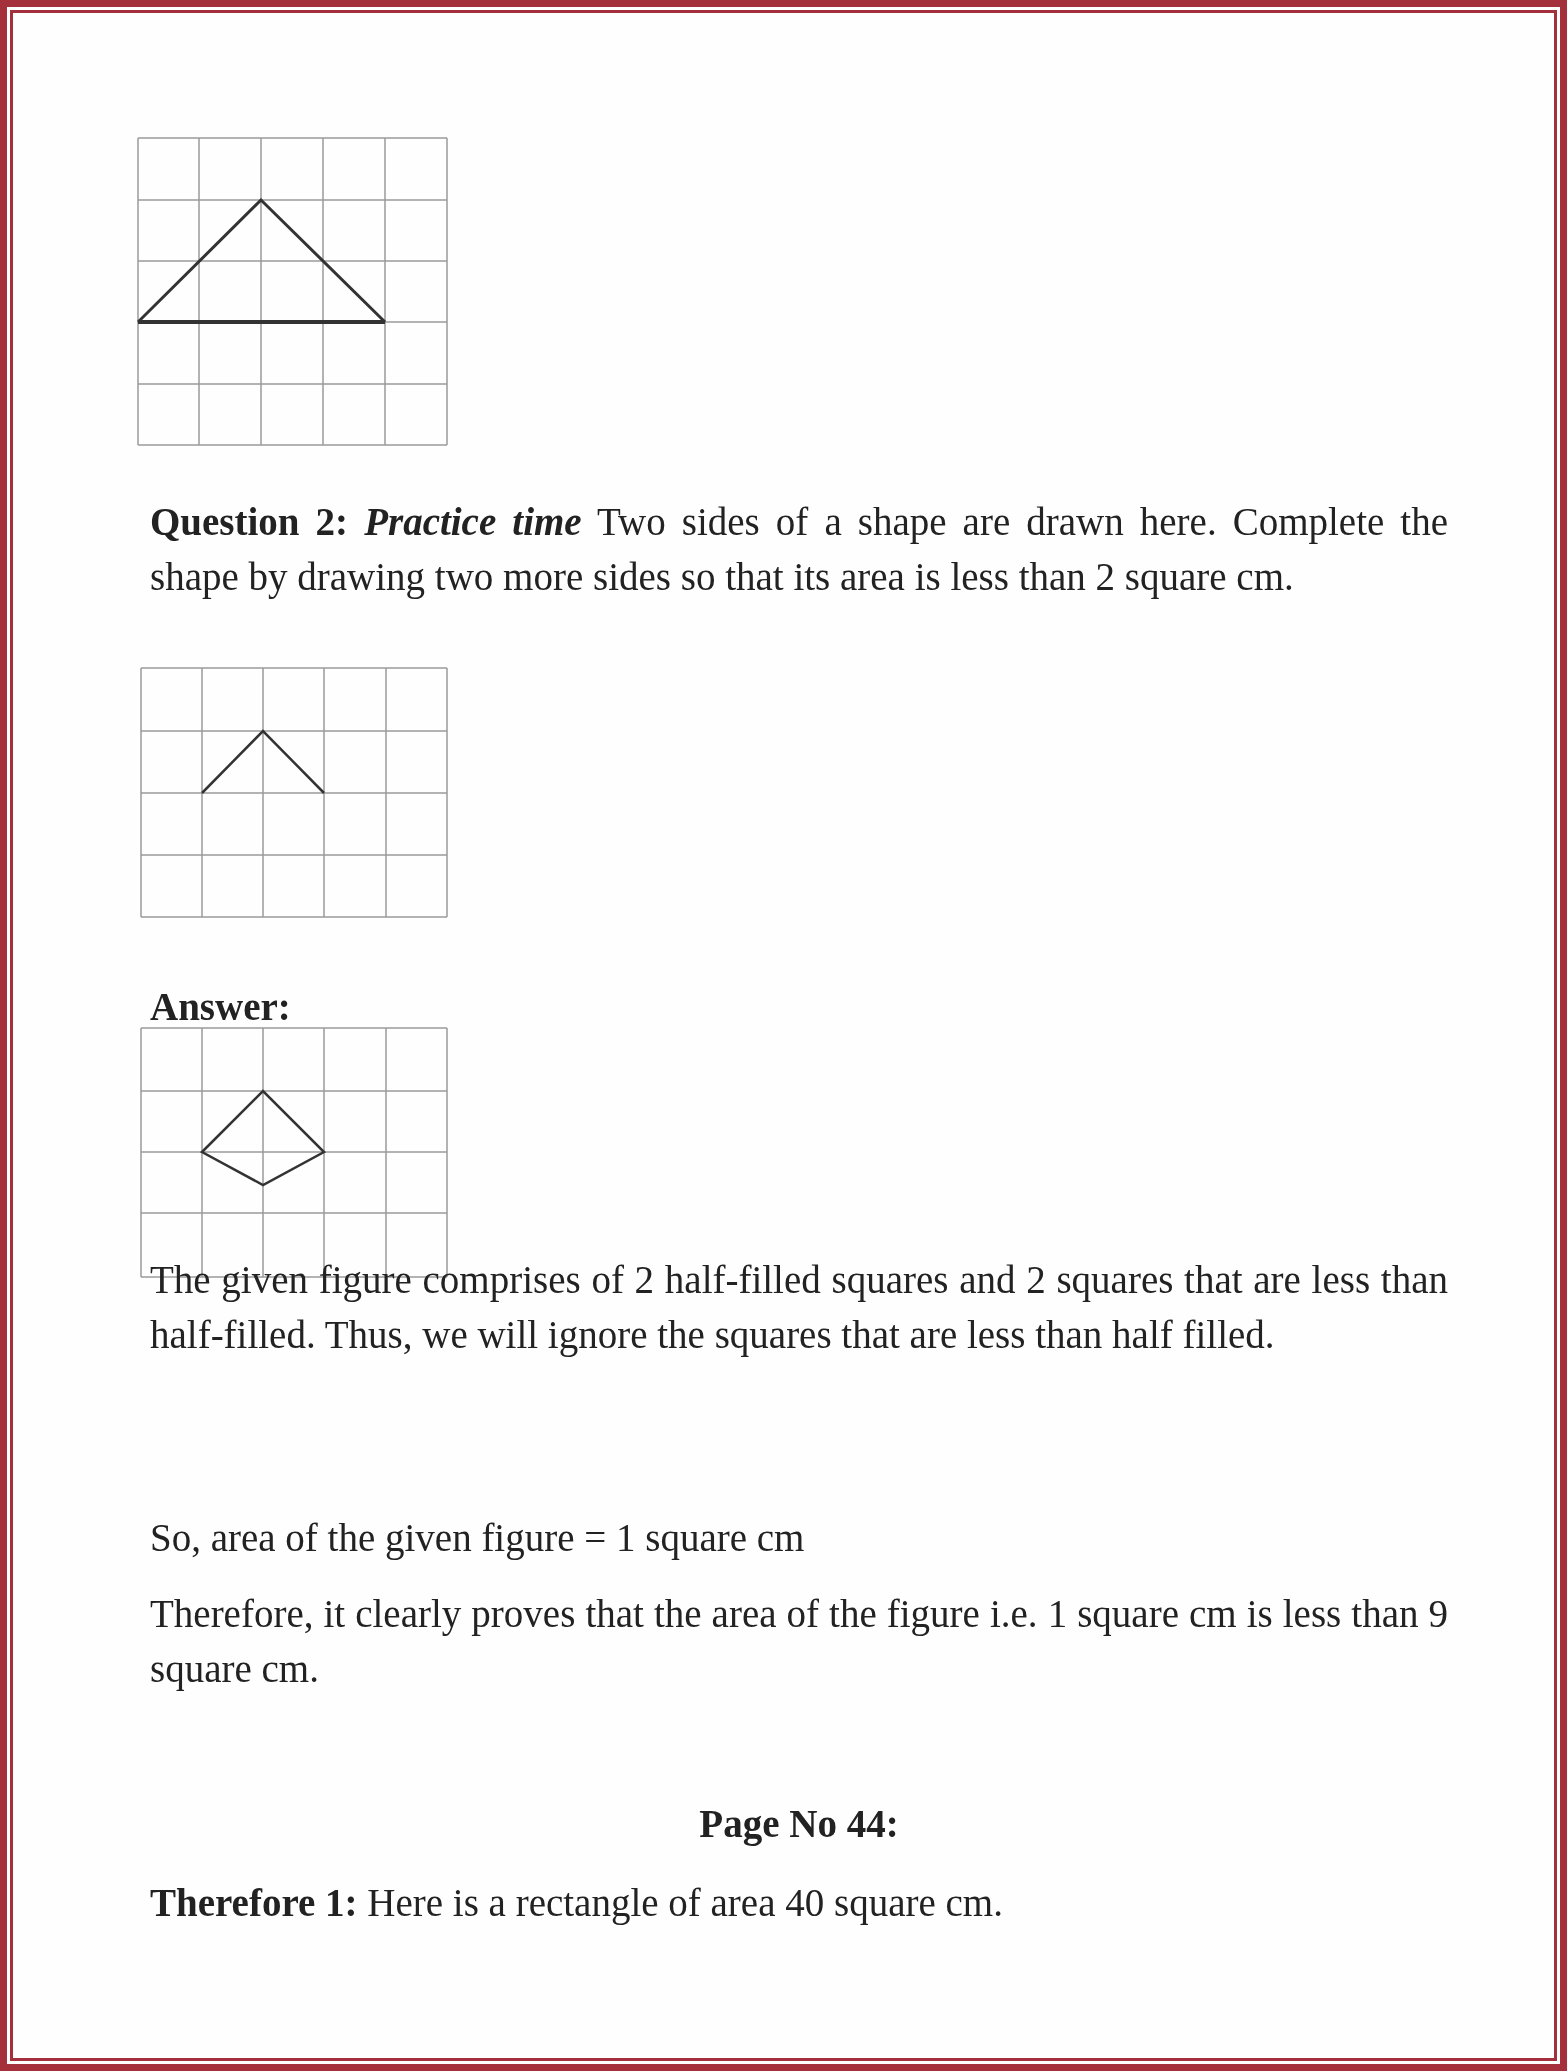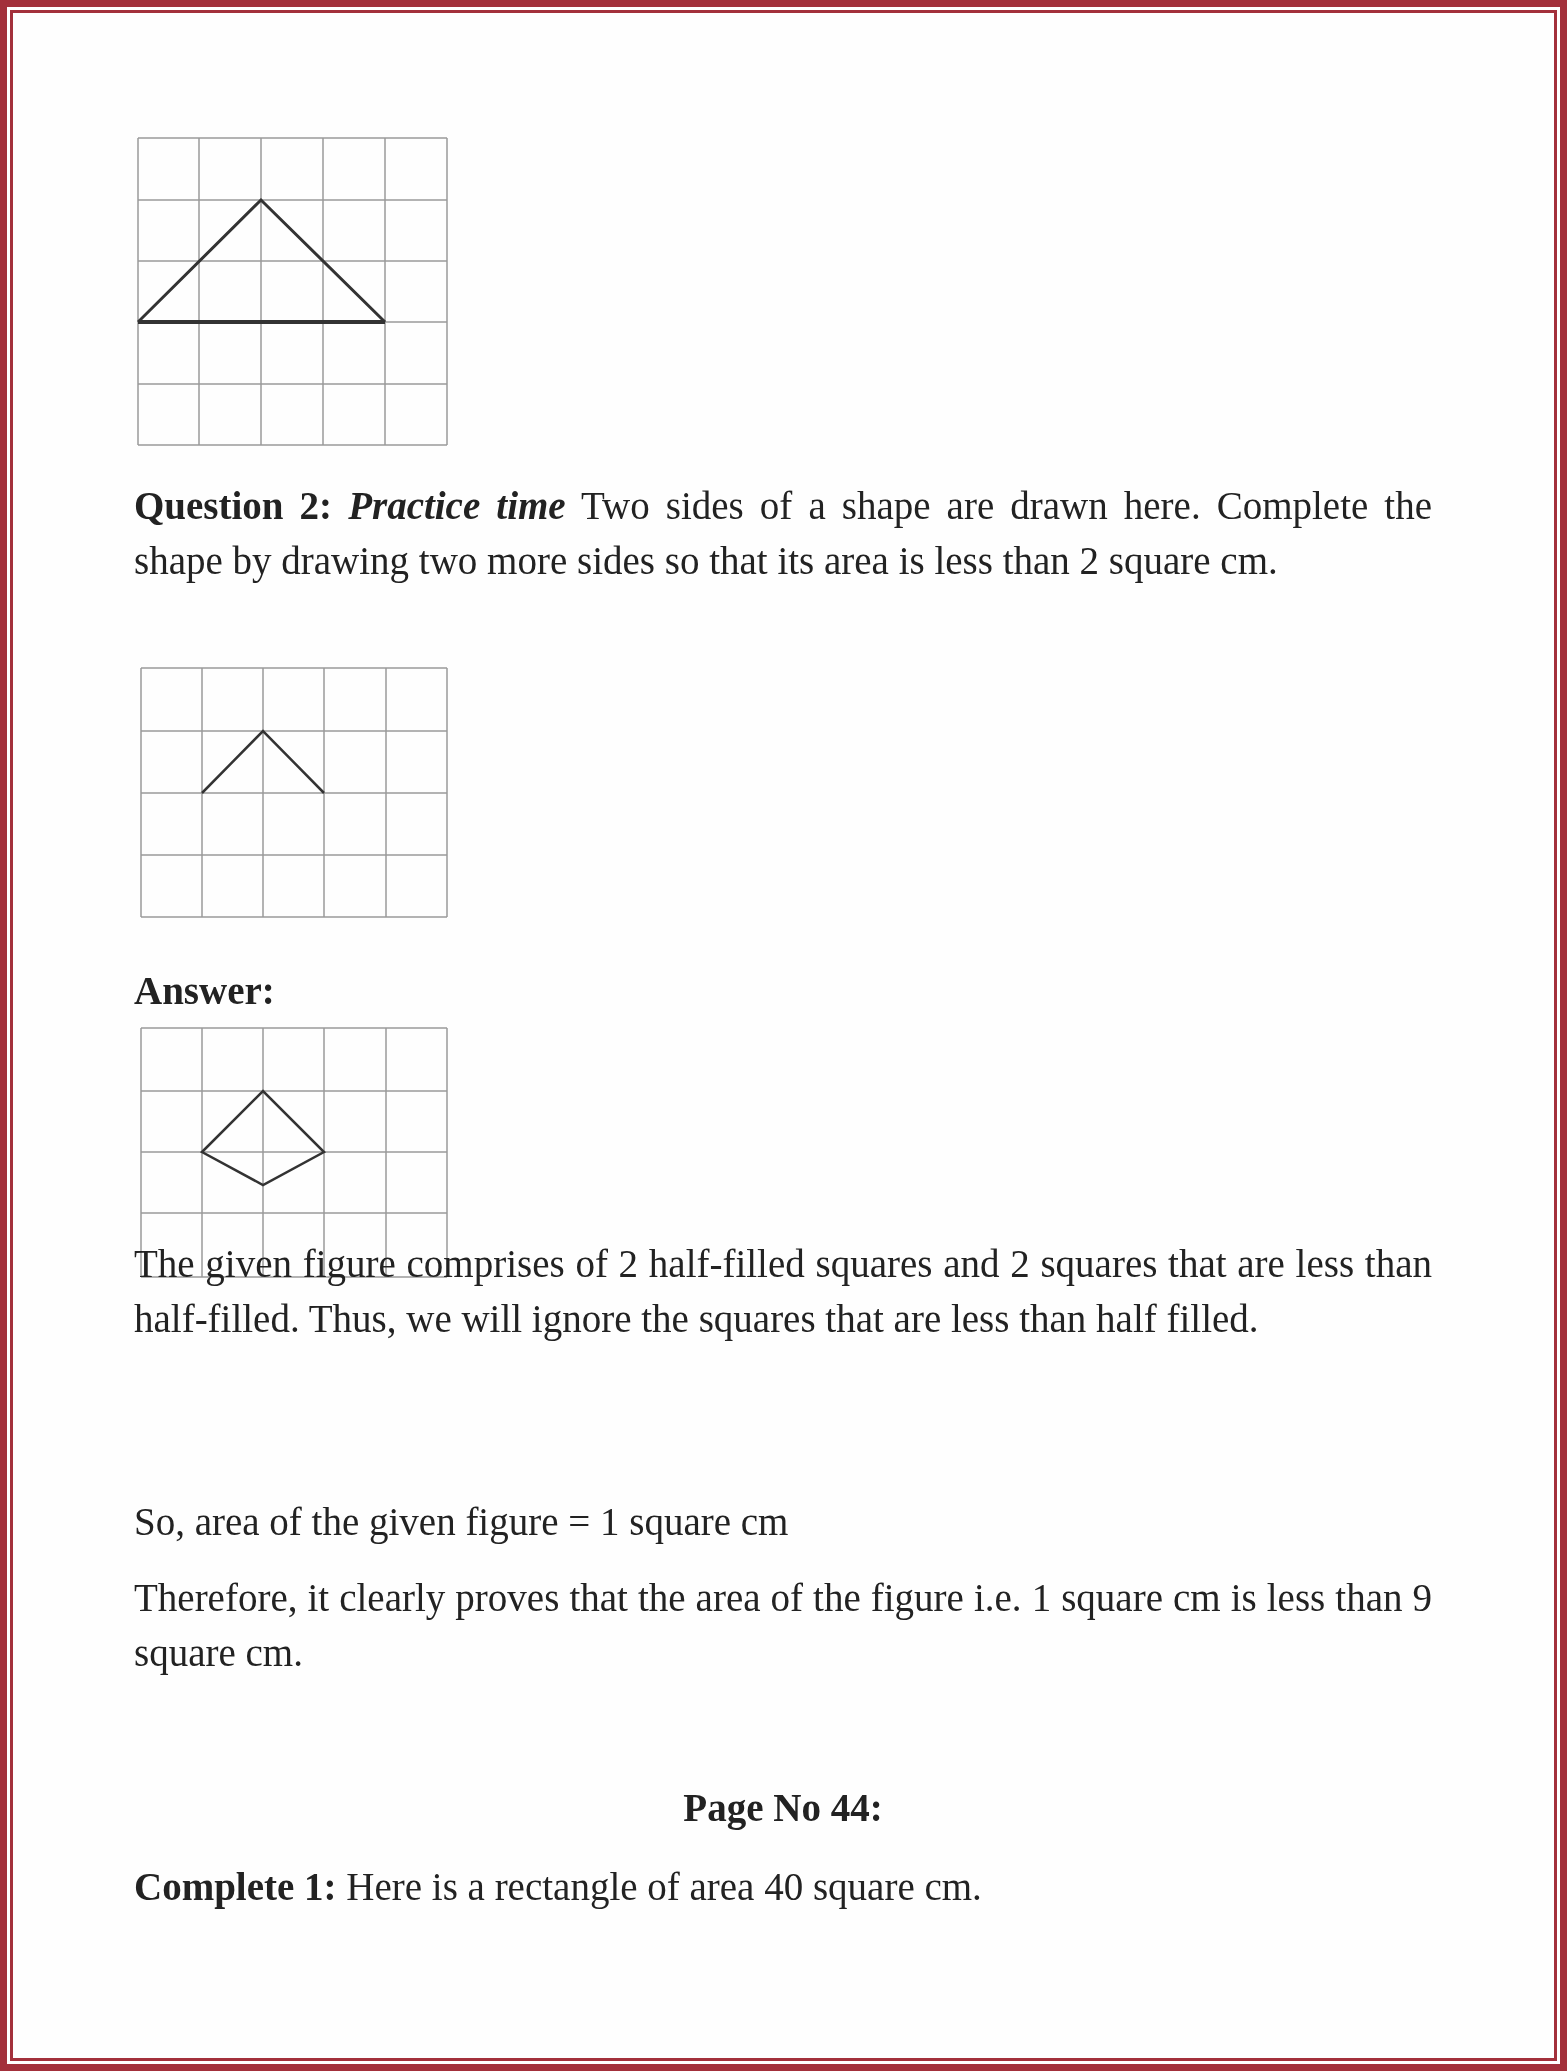--- a/index.html
+++ b/index.html
@@ -1,21 +1,21 @@
 <!DOCTYPE html>
 <html><head>
 <meta charset="utf-8">
 <style>
   html, body { margin:0; padding:0; }
   body { width:1567px; height:2071px; background:#a3303b; position:relative; overflow:hidden;
          font-family:"Liberation Serif","DejaVu Serif",serif; color:#222; }
   .gap { position:absolute; left:7px; top:7px; right:7px; bottom:7px; background:#fff; }
   .inner-line { position:absolute; left:10px; top:10px; right:10px; bottom:10px; background:#a3303b; }
   .page { position:absolute; left:13px; top:13px; right:13px; bottom:13px; background:#fefefe; }
-  .txt { position:absolute; left:134px; width:1298px; font-size:39px; line-height:55px; text-align:justify; margin:0; }
+  .txt { position:absolute; left:134px; width:1298px; font-size:39px; line-height:55px; text-align:justify; margin:16px; }
   .txt.last { text-align-last:left; }
   b { font-weight:bold; }
   .center { text-align:center; left:134px; width:1298px; }
   svg { position:absolute; }
 </style>
 </head>
 <body>
 
 <div class="gap"></div>
 <div class="inner-line"></div>
@@ -85,14 +85,14 @@
 
 <p class="txt last" style="top:1236px">The given figure comprises of 2 half-filled squares and 2 squares that are less than half-filled. Thus, we will ignore the squares that are less than half filled.</p>
 <p class="txt last" style="top:1494px">So, area of the given figure = 1 square cm</p>
 <p class="txt last" style="top:1570px">Therefore, it clearly proves that the area of the figure i.e. 1 square cm is less than 9 square cm.</p>
 
 <p class="txt center" style="top:1780px;">
   <b>Page No 44:</b>
 </p>
 
 <p class="txt last" style="top:1859px">
-  <b>Complete 1:</b><span> Here is a rectangle of area 40 square cm.</span>
+  <b>Therefore 1:</b><span> Here is a rectangle of area 40 square cm.</span>
 </p>
 
 </body></html>

